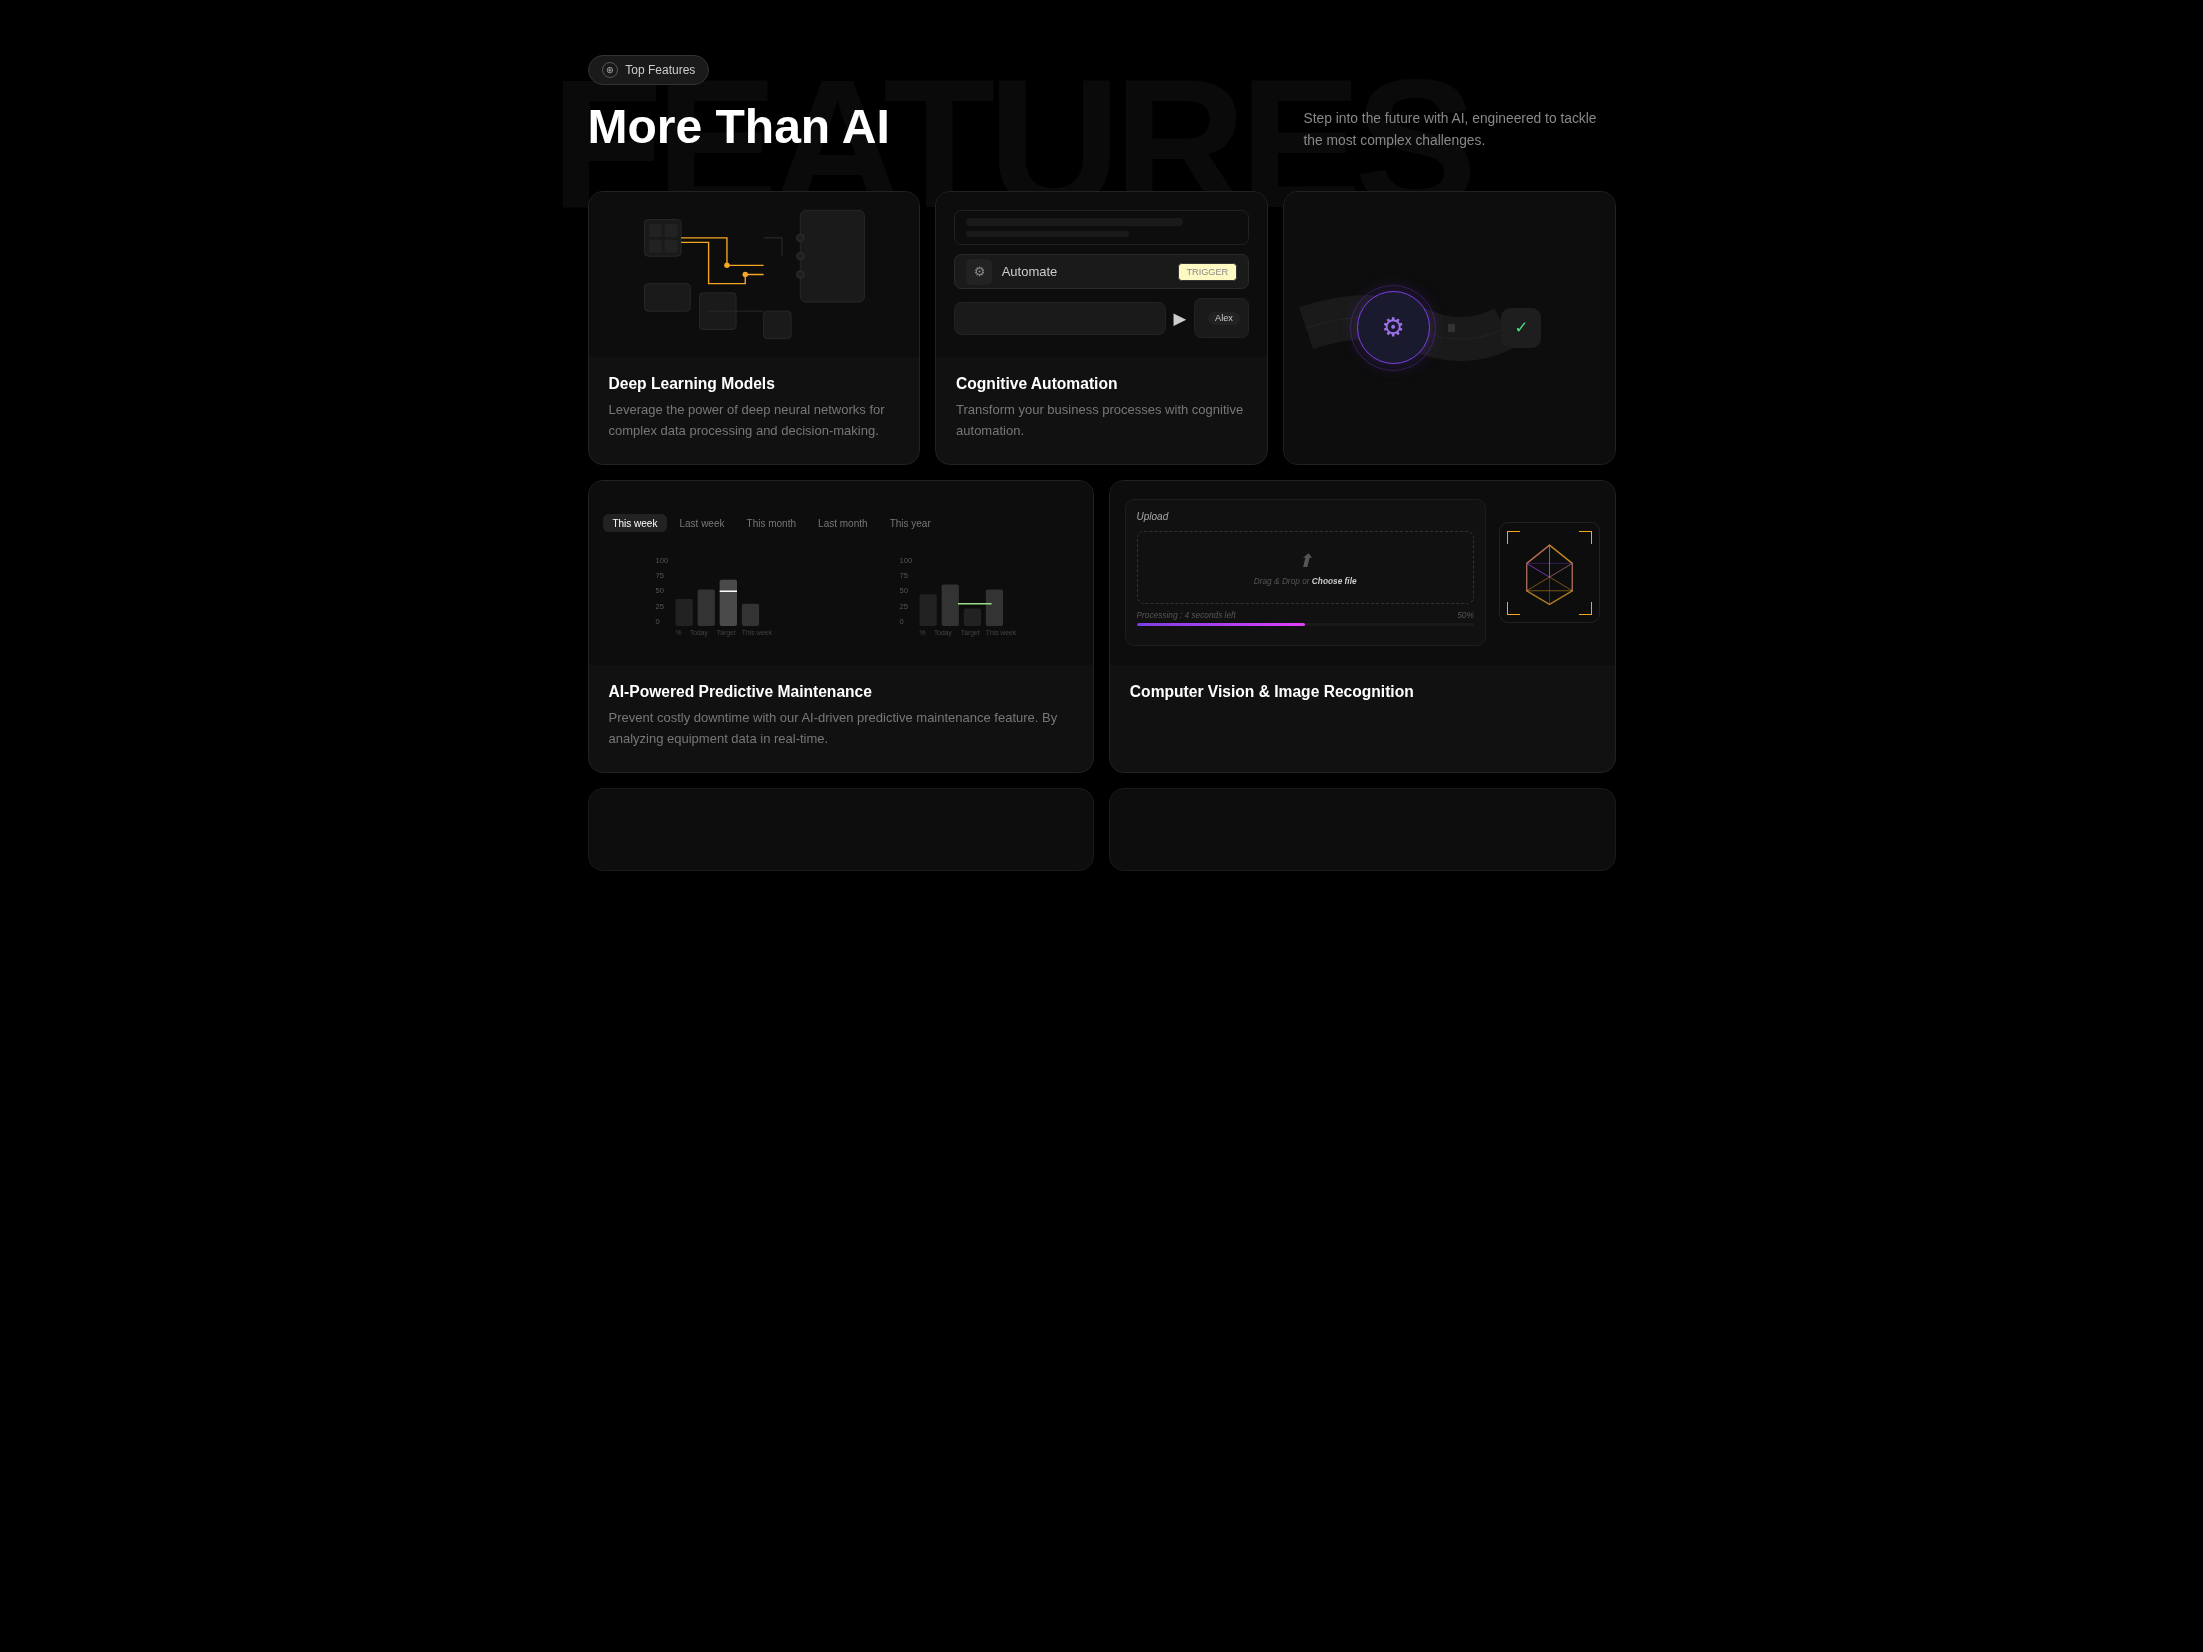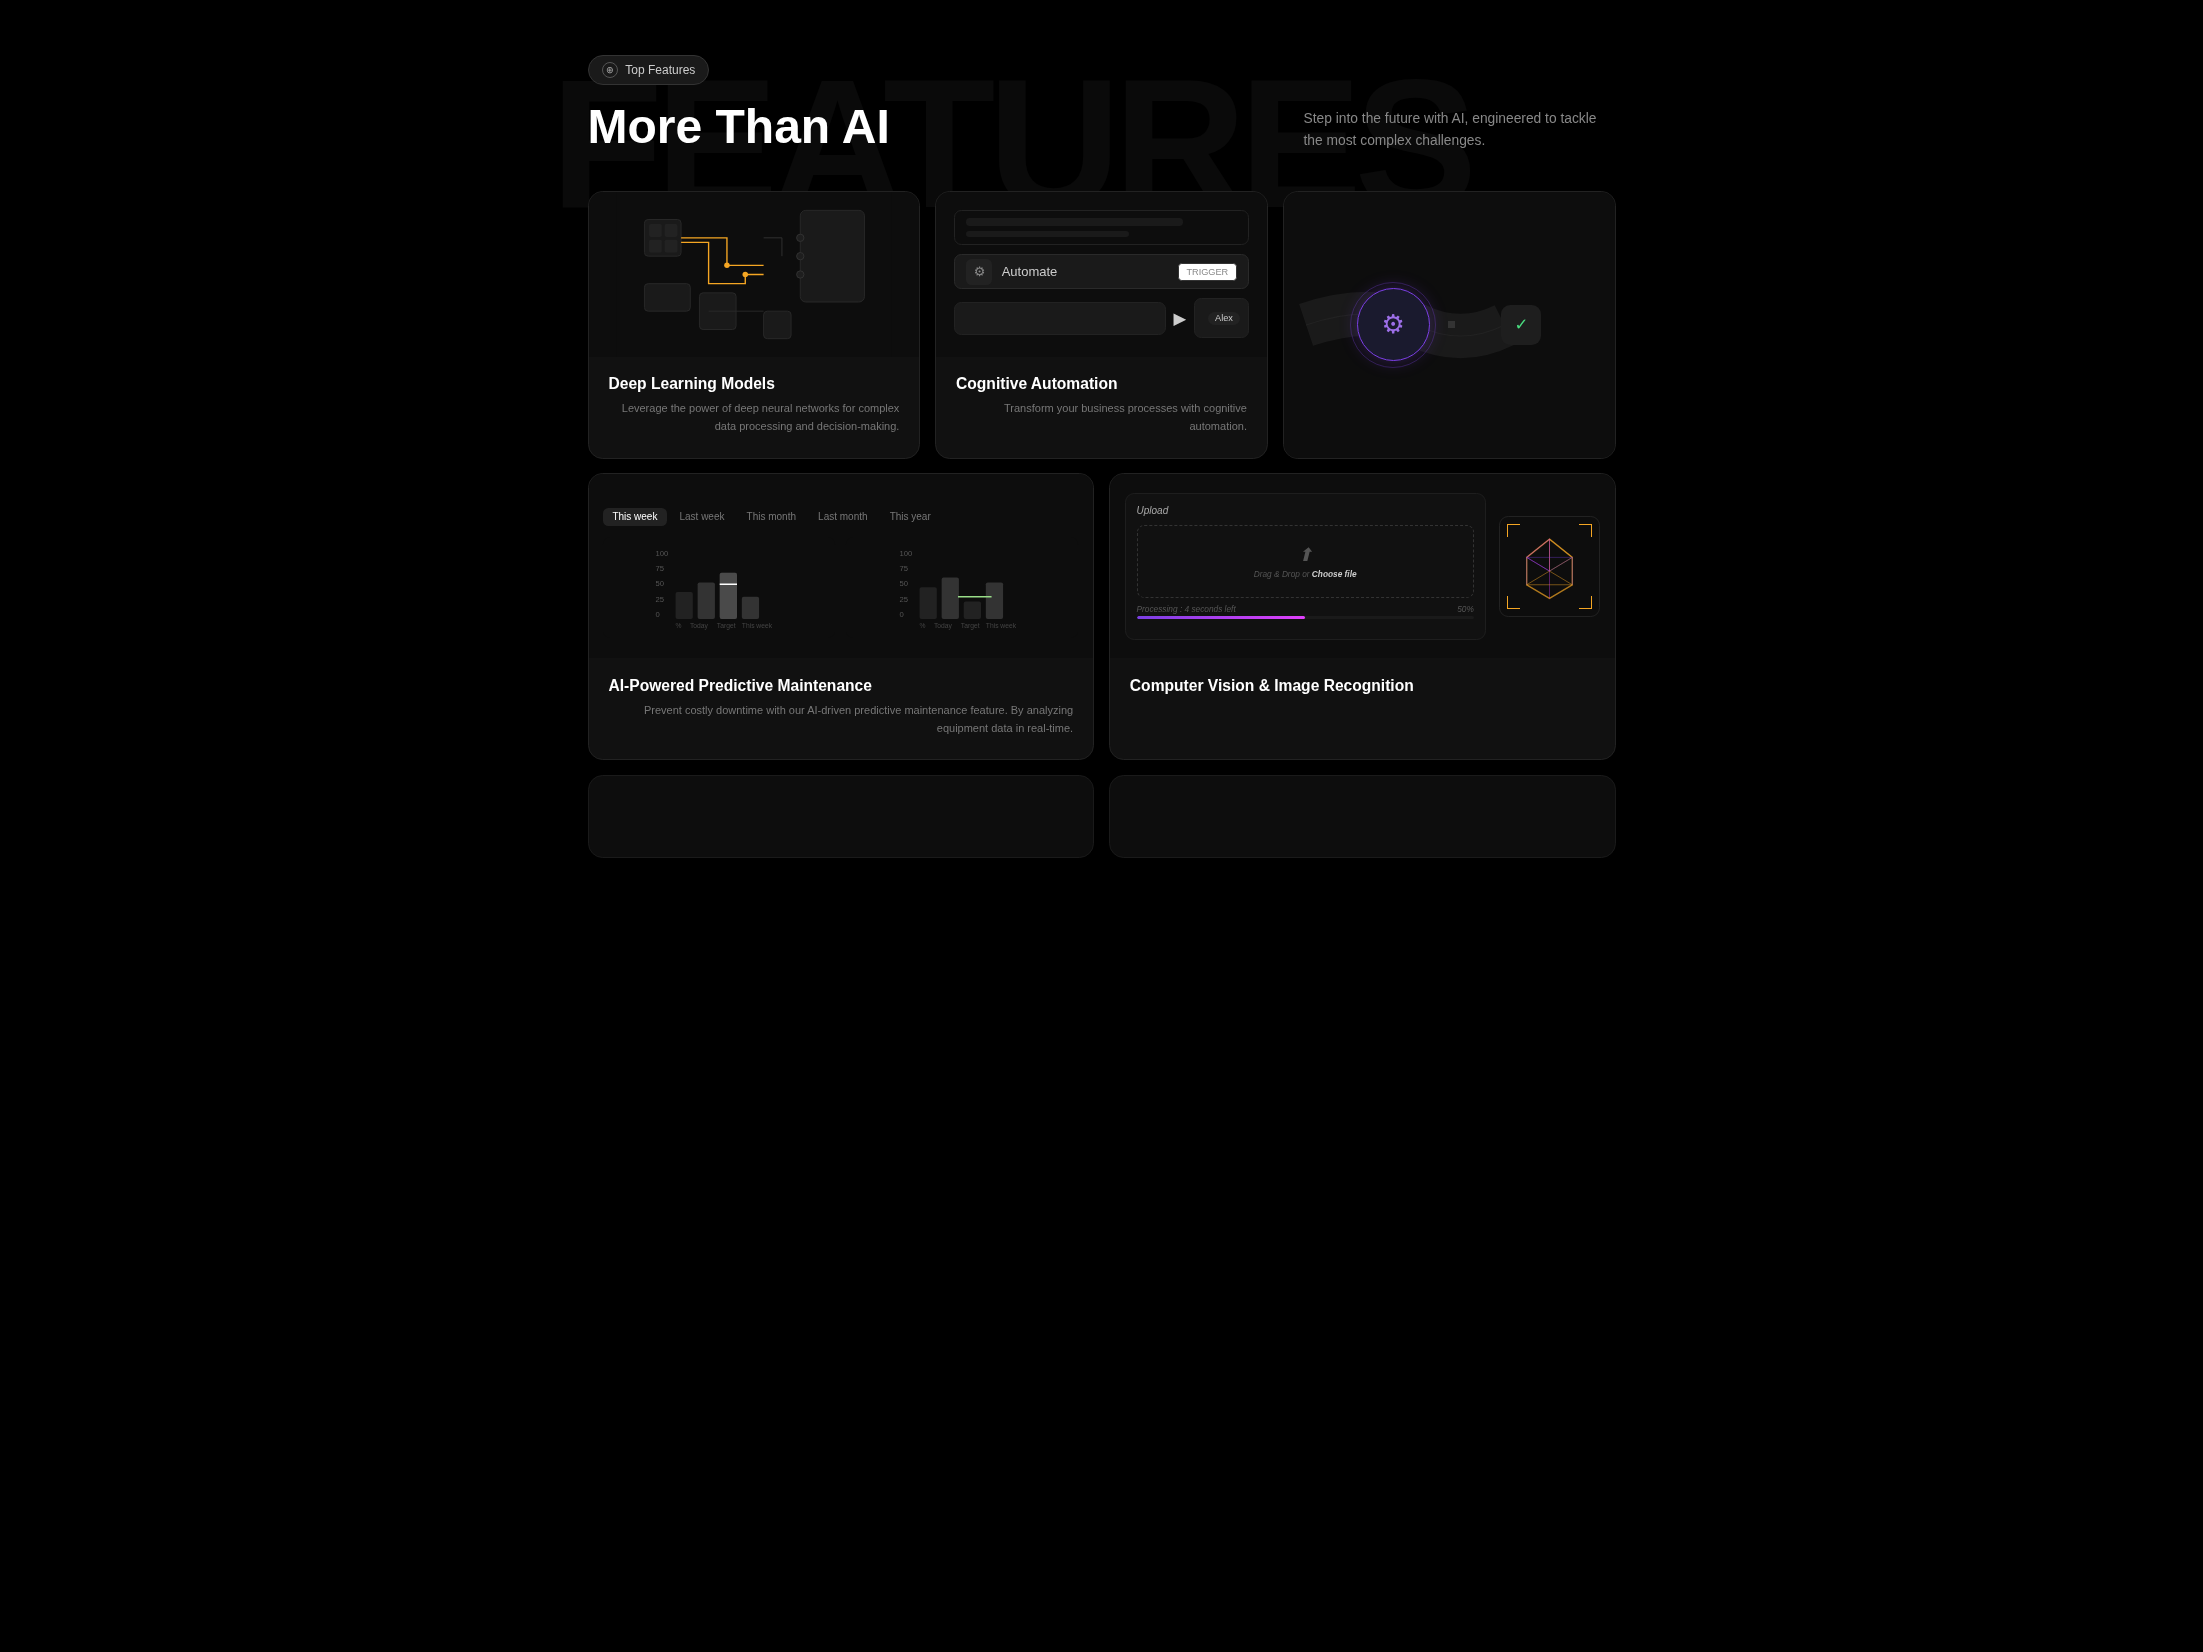--- a/index.html
+++ b/index.html
@@ -128,24 +128,23 @@
     .card-content {
       padding: 18.4px 20px 22px;
     }
     .card-title {
       font-size: 15.6px;
       font-weight: 700;
       color: #fff;
       margin-bottom: 7.3px;
     }
     .card-desc {
-      font-size: 11px;
+      font-size: 13px;
       color: #777;
       line-height: 1.6;
-      text-align: right;
     }
 
     
     .nlp-visual {
       width: 100%;
       height: 100%;
       display: flex;
       align-items: center;
       justify-content: center;
       position: relative;
@@ -316,21 +315,21 @@
         <div class="card-visual" style="flex-direction:column;padding:18.4px;">
 
           <div style="background:#0d0d0d;border:0.9px solid #222;border-radius:7.3px;padding:7.3px 11px;width:100%;margin-bottom:9.2px;">
             <div style="height:7.3px;background:#1a1a1a;border-radius:3.7px;width:80%;margin-bottom:5.5px;"></div>
             <div style="height:5.5px;background:#1a1a1a;border-radius:3.7px;width:60%;"></div>
           </div>
 
           <div style="background:#1a1a1a;border:0.9px solid #2a2a2a;border-radius:7.3px;height:40px;width:100%;display:flex;align-items:center;padding:0 11px;gap:9.2px;margin-bottom:9.2px;">
             <div style="width:26px;height:26px;background:#222;border-radius:5.5px;display:flex;align-items:center;justify-content:center;font-size:13px;color:#888;">⚙</div>
             <span style="font-size:13px;color:#ccc;flex:1;">Automate</span>
-            <span style="background:#ffffff;border:0.9px solid #333;border-radius:3.7px;padding:2.8px 7.3px;font-size:9.2px;color:#888;">TRIGGER</span>
+            <span style="background:#fef9c3;border:0.9px solid #333;border-radius:3.7px;padding:2.8px 7.3px;font-size:9.2px;color:#888;">TRIGGER</span>
           </div>
 
           <div style="display:flex;gap:7.3px;width:100%;align-items:center;">
             <div style="background:#1a1a1a;border:0.9px solid #222;border-radius:7.3px;height:33px;flex:1;"></div>
             <div style="font-size:16.5px;color:#ccc;">▶</div>
             <div style="background:#1a1a1a;border:0.9px solid #222;border-radius:7.3px;height:40px;width:55px;display:flex;align-items:center;justify-content:flex-end;padding-right:7.3px;">
               <span style="background:#222;border-radius:9.2px;padding:1.8px 7.3px;font-size:9.2px;color:#ccc;">Alex</span>
             </div>
           </div>
         </div>

